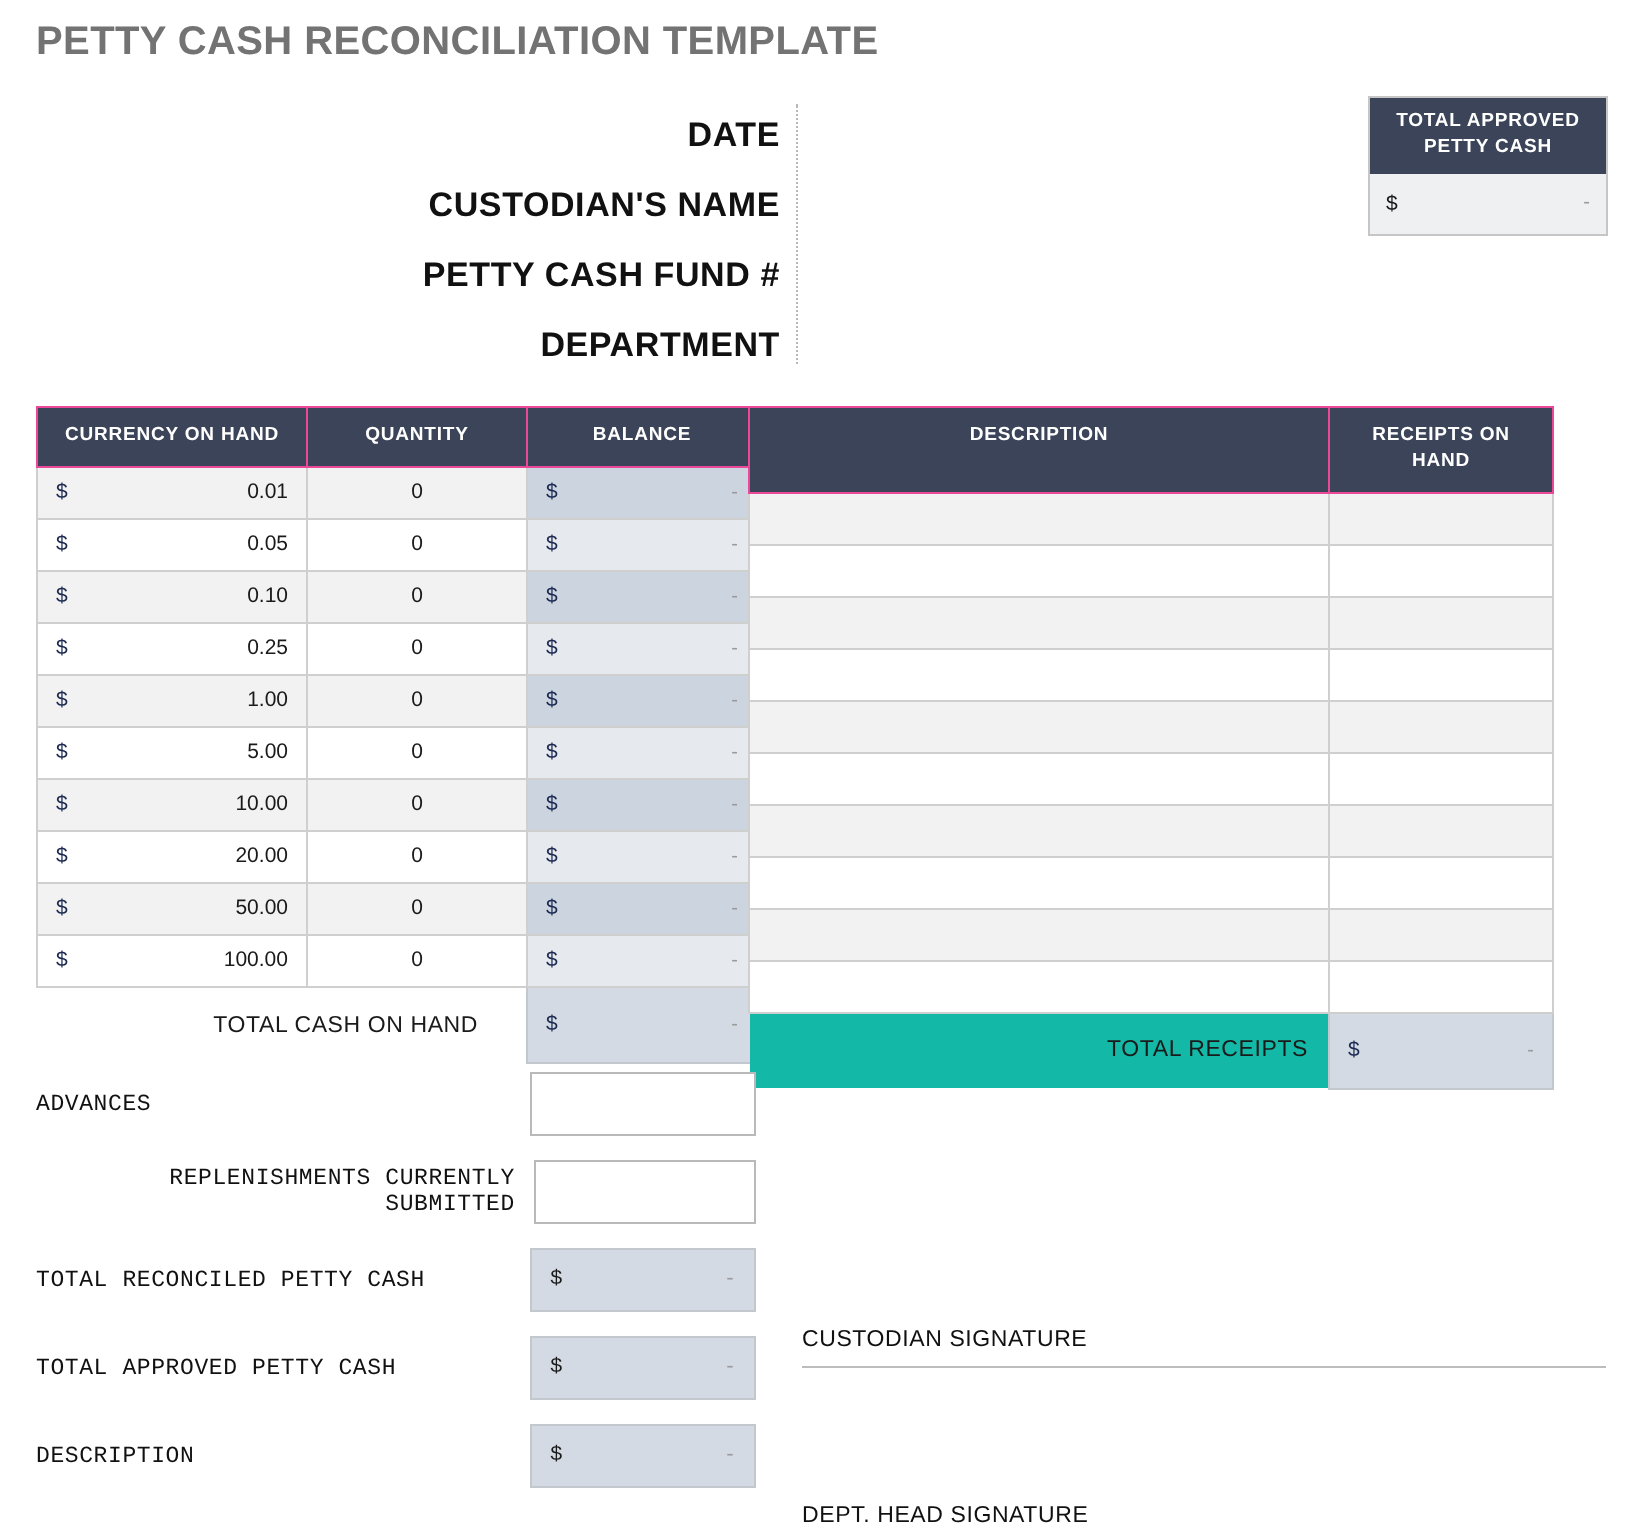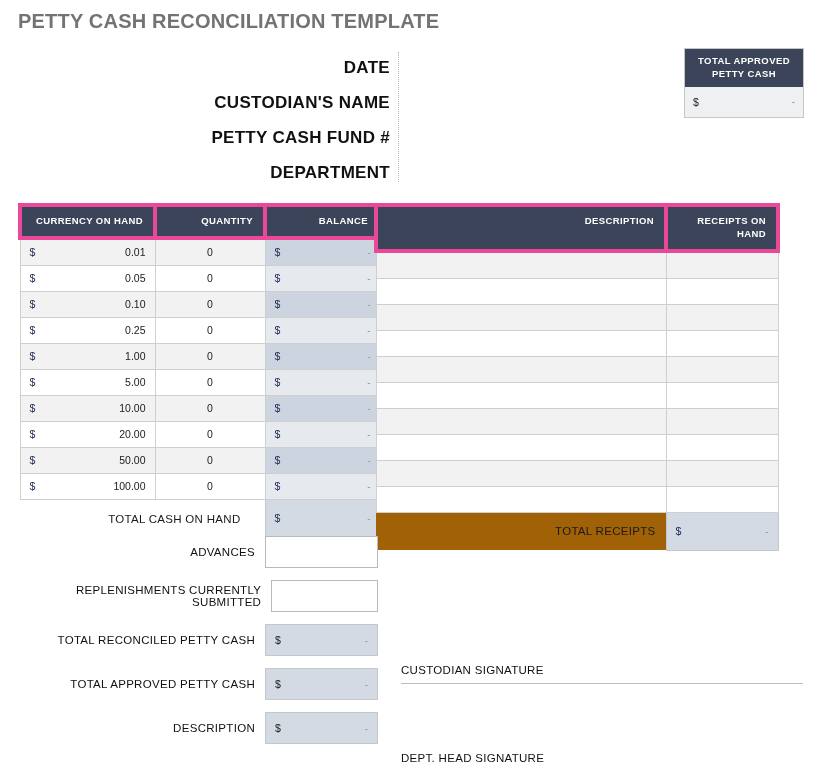--- a/index.html
+++ b/index.html
@@ -90,23 +90,23 @@
     position: absolute;
     border-collapse: collapse;
     font-size: 10.5px;
   }
   .tbl th {
     background: #3b4458;
     color: #ffffff;
     font-size: 9.5px;
     font-weight: bold;
     letter-spacing: 0.4px;
-    text-align: right;
+    text-align: center;
     padding: 8px 10px;
-    border: 4px solid #ec4899;
+    border: 1px solid #ec4899;
     line-height: 1.35;
     vertical-align: top;
   }
   .tbl td {
     border: 1px solid #cfcfcf;
     height: 25px;
     padding: 0 9px;
     vertical-align: middle;
   }
 
@@ -153,21 +153,21 @@
   
   #receipts-table { left: 374px; top: 203px; }
   #receipts-table col.c-desc { width: 290px; }
   #receipts-table col.c-rec  { width: 112px; }
   #receipts-table tr.r-odd td { background: #f2f2f2; }
   #receipts-table tr.r-even td { background: #ffffff; }
   #receipts-table td.rcell { height: 25px; }
 
   #receipts-table td.total-label {
     border: none;
-    background: #a16207;
+    background: #14b8a6;
     text-align: right;
     font-size: 11.5px;
     letter-spacing: 0.3px;
     padding-right: 10px;
     height: 37px;
   }
   #receipts-table td.total-value {
     background: #d3dae3 !important;
     border: 1px solid #c3c8cf;
     height: 37px;
@@ -176,22 +176,23 @@
   
   #summary {
     position: absolute;
     left: 18px;
     top: 530px;
     width: 360px;
   }
   .sum-row {
     display: flex;
     align-items: center;
-    justify-content: flex-end;
+    justify-content: space-between;
     height: 44px;
+    font-family: Liberation Mono, monospace;
   }
   .sum-label {
     font-size: 11.5px;
     letter-spacing: 0.3px;
     text-align: right;
     padding-right: 10px;
     color: #111111;
   }
   .sum-input {
     width: 113px;

